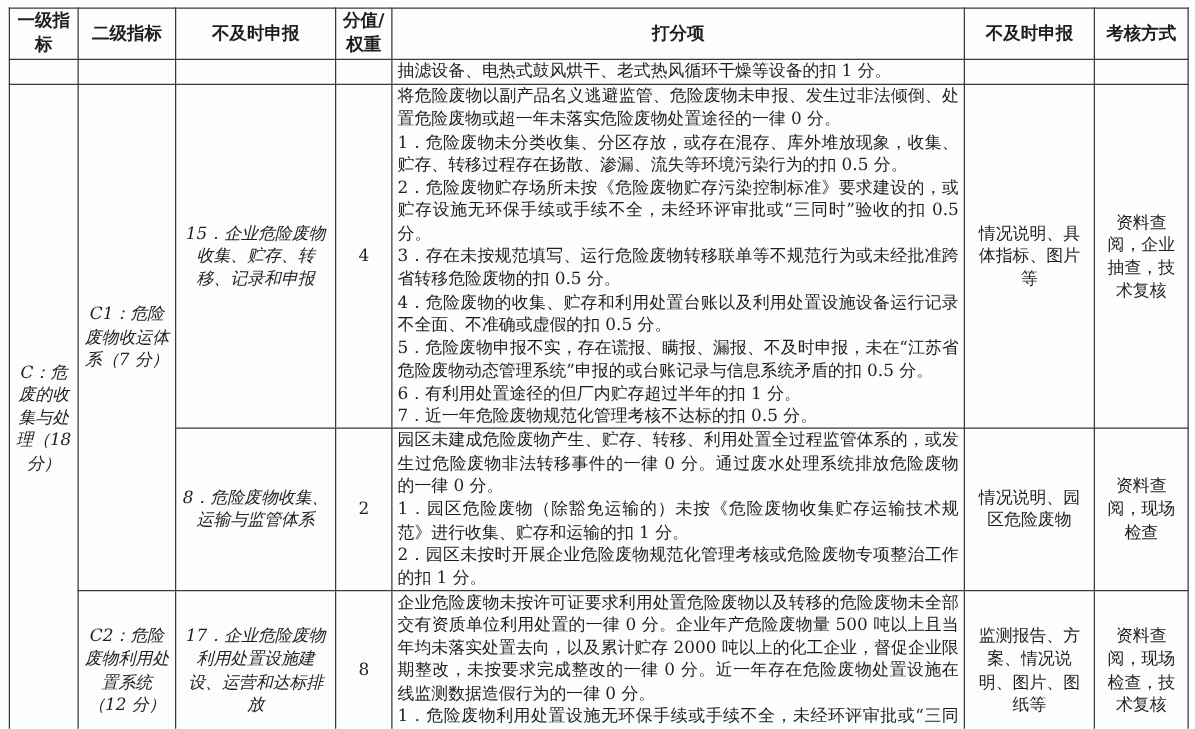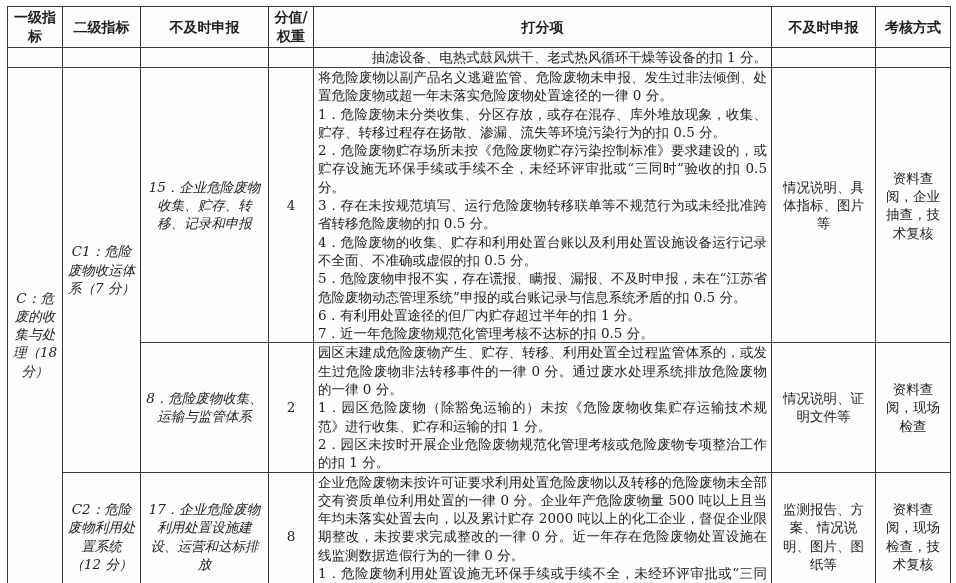--- a/index.html
+++ b/index.html
@@ -53,21 +53,21 @@
     vertical-align: middle;
     font-size: 14px;
   }
   td.scoring {
     text-align: justify;
     vertical-align: top;
     padding: 0 4px;
     white-space: pre-line;
   }
   td.scoring-single {
-    text-align: right;
+    text-align: left;
     vertical-align: middle;
     padding: 0 4px;
   }
   td.evid {
     text-align: center;
     vertical-align: middle;
     padding: 1px 8px;
   }
 </style>
 </head>
@@ -118,21 +118,21 @@
 7．近一年危险废物规范化管理考核不达标的扣 0.5 分。</td>
         <td class="evid">情况说明、具体指标、图片等</td>
         <td class="evid">资料查阅，企业抽查，技术复核</td>
       </tr>
       <tr style="height:126px">
         <td class="c">8．危险废物收集、运输与监管体系</td>
         <td class="score-cell">2</td>
         <td class="scoring">园区未建成危险废物产生、贮存、转移、利用处置全过程监管体系的，或发生过危险废物非法转移事件的一律 0 分。通过废水处理系统排放危险废物的一律 0 分。
 1．园区危险废物（除豁免运输的）未按《危险废物收集贮存运输技术规范》进行收集、贮存和运输的扣 1 分。
 2．园区未按时开展企业危险废物规范化管理考核或危险废物专项整治工作的扣 1 分。</td>
-        <td class="evid">情况说明、证明文件等</td>
+        <td class="evid">情况说明、园区危险废物</td>
         <td class="evid">资料查阅，现场检查</td>
       </tr>
       <tr style="height:129px">
         <td class="c">C2：危险废物利用处置系统（12 分）</td>
         <td class="c">17．企业危险废物利用处置设施建设、运营和达标排放</td>
         <td class="score-cell">8</td>
         <td class="scoring">企业危险废物未按许可证要求利用处置危险废物以及转移的危险废物未全部交有资质单位利用处置的一律 0 分。企业年产危险废物量 500 吨以上且当年均未落实处置去向，以及累计贮存 2000 吨以上的化工企业，督促企业限期整改，未按要求完成整改的一律 0 分。近一年存在危险废物处置设施在线监测数据造假行为的一律 0 分。
 1．危险废物利用处置设施无环保手续或手续不全，未经环评审批或“三同时”验收的扣 2 分。</td>
         <td class="evid">监测报告、方案、情况说明、图片、图纸等</td>
         <td class="evid">资料查阅，现场检查，技术复核</td>

